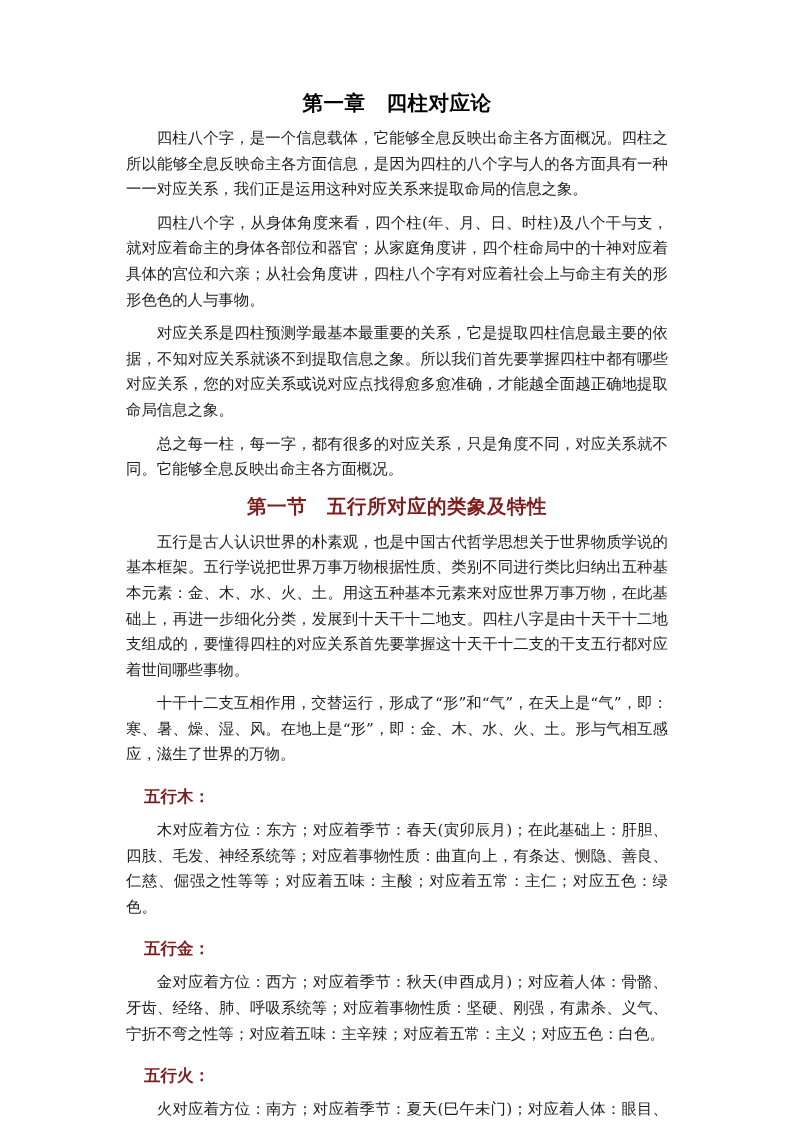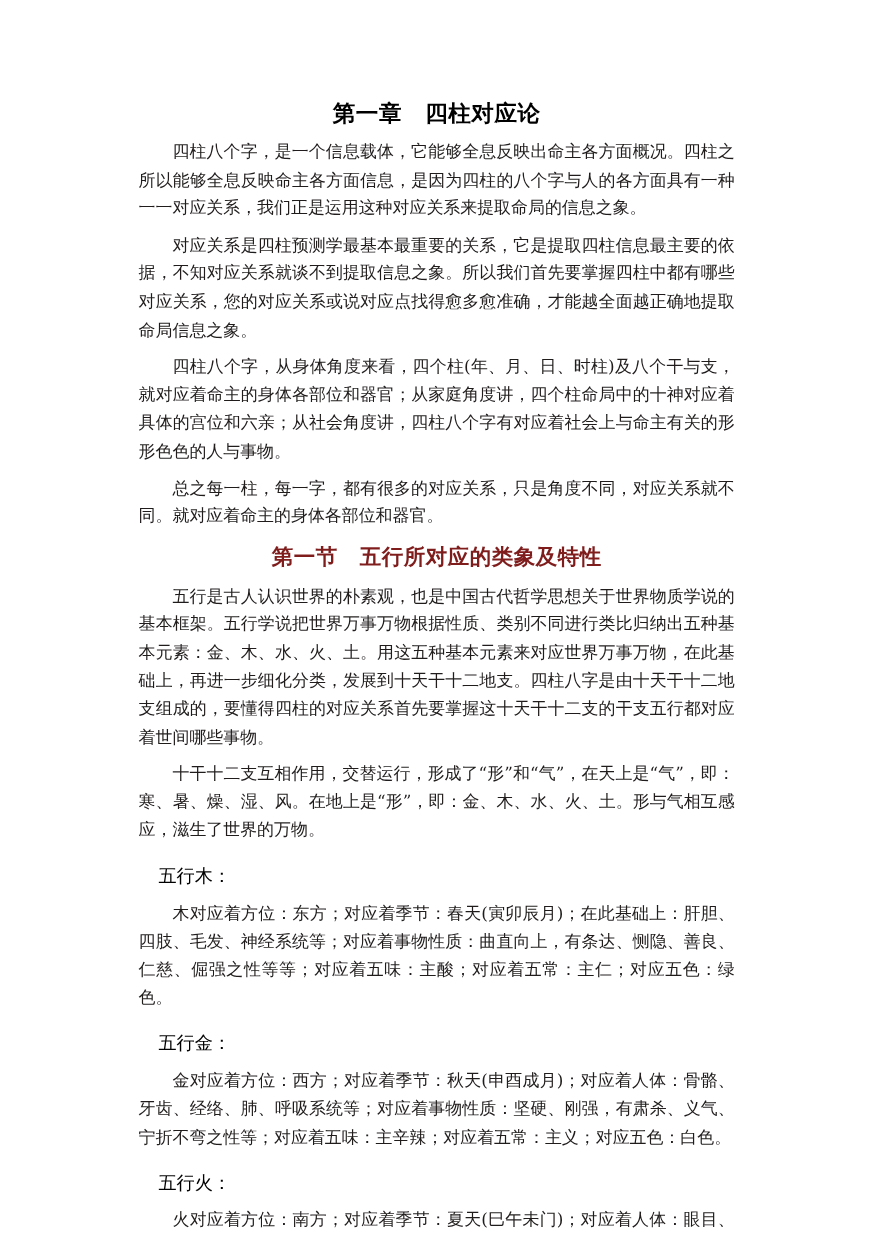--- a/index.html
+++ b/index.html
@@ -38,24 +38,24 @@
     text-align: center;
     font-weight: bold;
     font-size: 19.5px;
     line-height: 30px;
     letter-spacing: 0.5px;
     color: #7f1d1d;
     margin: 9px 0 7px 0;
     font-family: "DejaVu Sans", "Liberation Sans", sans-serif;
   }
   .sub-title {
-    font-weight: normal;
+    font-weight: bold;
     font-size: 16.5px;
     line-height: 26px;
-    color: #000000;
+    color: #7f1d1d;
     margin: 16px 0 4px 0;
     padding-left: 26px;
     font-family: "DejaVu Sans", "Liberation Sans", sans-serif;
   }
   p.body-text {
     margin: 8px;
     font-size: 15.4px;
     line-height: 25.6px;
     color: #201c1c;
     text-align: justify;
@@ -69,25 +69,25 @@
 </head>
 <body>
 
 <div class="page">
   <div class="content">
 
     <h1 class="chapter-title">第一章　四柱对应论</h1>
 
     <p class="body-text">四柱八个字，是一个信息载体，它能够全息反映出命主各方面概况。四柱之所以能够全息反映命主各方面信息，是因为四柱的八个字与人的各方面具有一种一一对应关系，我们正是运用这种对应关系来提取命局的信息之象。</p>
 
+    <p class="body-text">四柱八个字，从身体角度来看，四个柱(年、月、日、时柱)及八个干与支，就对应着命主的身体各部位和器官；从家庭角度讲，四个柱命局中的十神对应着具体的宫位和六亲；从社会角度讲，四柱八个字有对应着社会上与命主有关的形形色色的人与事物。</p>
+
     <p class="body-text">对应关系是四柱预测学最基本最重要的关系，它是提取四柱信息最主要的依据，不知对应关系就谈不到提取信息之象。所以我们首先要掌握四柱中都有哪些对应关系，您的对应关系或说对应点找得愈多愈准确，才能越全面越正确地提取命局信息之象。</p>
 
-    <p class="body-text">四柱八个字，从身体角度来看，四个柱(年、月、日、时柱)及八个干与支，就对应着命主的身体各部位和器官；从家庭角度讲，四个柱命局中的十神对应着具体的宫位和六亲；从社会角度讲，四柱八个字有对应着社会上与命主有关的形形色色的人与事物。</p>
-
-    <p class="body-text">总之每一柱，每一字，都有很多的对应关系，只是角度不同，对应关系就不同。就对应着命主的身体各部位和器官。</p>
+    <p class="body-text">总之每一柱，每一字，都有很多的对应关系，只是角度不同，对应关系就不同。它能够全息反映出命主各方面概况。</p>
 
     <h2 class="section-title">第一节　五行所对应的类象及特性</h2>
 
     <p class="body-text">五行是古人认识世界的朴素观，也是中国古代哲学思想关于世界物质学说的基本框架。五行学说把世界万事万物根据性质、类别不同进行类比归纳出五种基本元素：金、木、水、火、土。用这五种基本元素来对应世界万事万物，在此基础上，再进一步细化分类，发展到十天干十二地支。四柱八字是由十天干十二地支组成的，要懂得四柱的对应关系首先要掌握这十天干十二支的干支五行都对应着世间哪些事物。</p>
 
     <p class="body-text">十干十二支互相作用，交替运行，形成了“形”和“气”，在天上是“气”，即：寒、暑、燥、湿、风。在地上是“形”，即：金、木、水、火、土。形与气相互感应，滋生了世界的万物。</p>
 
 
     <h3 class="sub-title">五行木：</h3>
 

